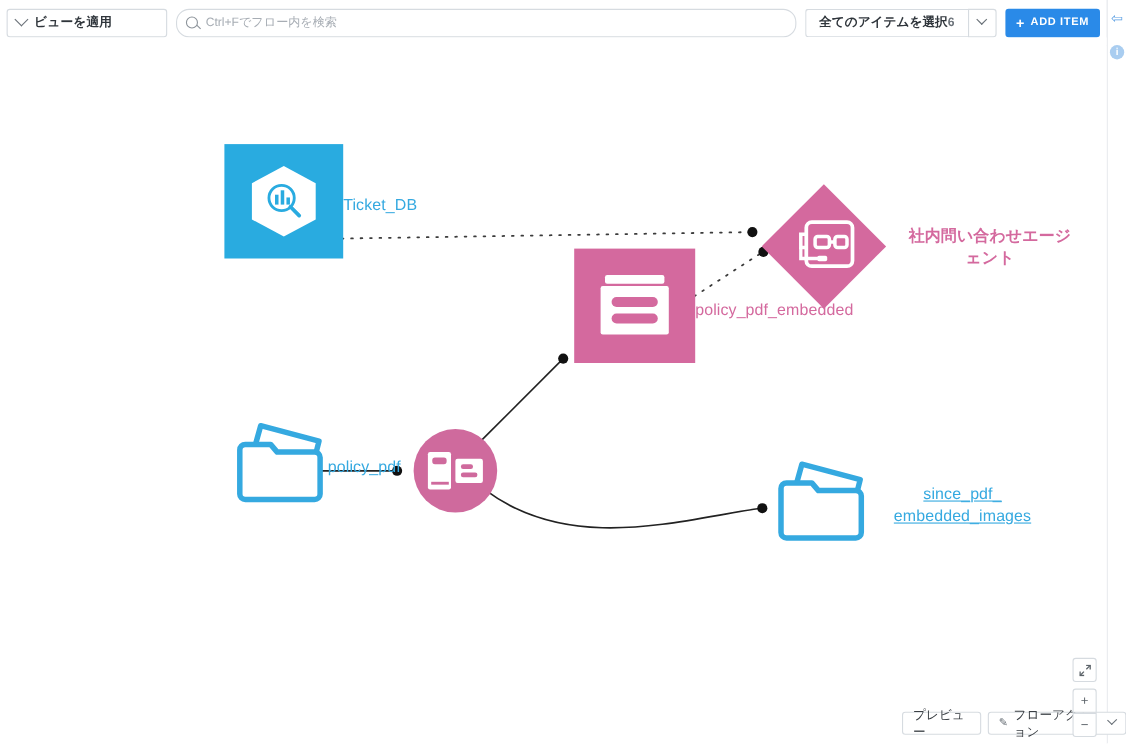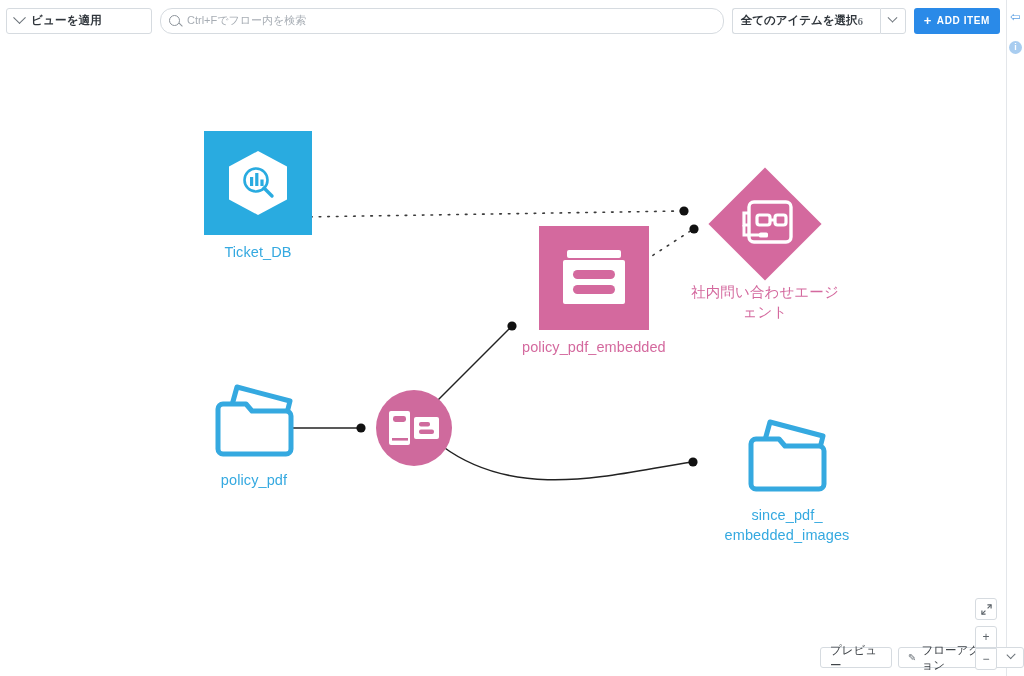--- a/index.html
+++ b/index.html
@@ -46,22 +46,22 @@
   .mag {
     width: 11px; height: 11px; border: 1.4px solid #8d949b; border-radius: 50%;
     position: relative; flex: none;
   }
   .mag::after {
     content:""; position:absolute; width: 5px; height: 1.4px; background:#8d949b;
     transform: rotate(45deg); right: -4px; bottom: 0px;
   }
 
   .select-items {
-    width: 148px; padding: 0 8px; justify-content: flex-start;
-    border-right: none; border-radius: 3px 0 0 3px; font-family: Liberation Serif, serif;
+    width: 148px; padding: 0 8px; justify-content: center;
+    border-right: none; border-radius: 3px 0 0 3px;
   }
   .select-items .label { font-size: 11.5px; font-weight: bold; color: #2f353b; }
   .select-items .count { font-size: 11px; color: #6b7279; font-weight: bold; }
   .select-caret {
     width: 26px; justify-content: center; border-radius: 0 3px 3px 0;
   }
 
   .add-item-btn {
     height: 26px; min-width: 72px; padding: 0 10px;
     background: #2a8ae8; color: #fff; border: none; border-radius: 3px;
@@ -81,21 +81,21 @@
   .rail-info {
     width: 13px; height: 13px; border-radius: 50%;
     background: #a9cdf0; color: #fff; font-size: 9px; line-height: 13px;
     text-align: center; font-weight: bold; cursor: pointer;
   }
 
   
   .canvas { position: absolute; left: 0; top: 34px; width: 1006px; height: 642px; background: #fff; }
   #edges { position: absolute; left: 0; top: 0; width: 1006px; height: 642px; }
 
-  .node { position: absolute; display: flex; flex-direction: column; align-items: center; cursor: pointer; padding-left: 10px; }
+  .node { position: absolute; display: flex; flex-direction: row; align-items: center; cursor: pointer; padding-left: 10px; }
   .node .shape { display: flex; align-items: center; justify-content: center; }
   .node .caption {
     margin-top: 7px; font-size: 14.5px; text-align: center; line-height: 1.38;
     white-space: pre-line; letter-spacing: .1px;
   }
   .cap-blue { color: #35a9e0; }
   .cap-pink { color: #d4699e; }
 
   .sq-blue { width: 108px; height: 104px; background: #29abe0; }
   .sq-pink { width: 110px; height: 104px; background: #d4699e; }
@@ -188,21 +188,21 @@
           <circle cx="35" cy="34" r="11.5" fill="none" stroke="#29abe0" stroke-width="2.6"></circle>
           <line x1="43" y1="42" x2="51" y2="50" stroke="#29abe0" stroke-width="3.4" stroke-linecap="round"></line>
           <rect x="29" y="31" width="3.2" height="9" fill="#29abe0"></rect>
           <rect x="34.2" y="27" width="3.2" height="13" fill="#29abe0"></rect>
           <rect x="39.4" y="33.5" width="3.2" height="6.5" fill="#29abe0"></rect>
         </svg>
       </div>
       <div class="caption cap-blue">Ticket_DB</div>
     </div>
 
-    <div class="node" style="left:660px; top:134px;">
+    <div class="node" style="left:683px; top:134px;font-weight:bold;">
       <div class="shape diamond-wrap">
         <div class="diamond"></div>
         <svg class="diamond-ico" width="62" height="54" viewBox="0 0 62 54">
           <rect x="15" y="5" width="42" height="40" rx="5" ry="5" fill="none" stroke="#fff" stroke-width="3.4"></rect>
           <rect x="23" y="18" width="13" height="10" rx="2.4" ry="2.4" fill="none" stroke="#fff" stroke-width="3.2"></rect>
           <rect x="41" y="18" width="11" height="10" rx="2.4" ry="2.4" fill="none" stroke="#fff" stroke-width="3.2"></rect>
           <line x1="36" y1="23" x2="41" y2="23" stroke="#fff" stroke-width="3"></line>
           <path d="M 15,16 L 10,16 L 10,28 L 15,28" fill="none" stroke="#fff" stroke-width="3.2"></path>
           <path d="M 10,28 L 10,38 L 27,38" fill="none" stroke="#fff" stroke-width="3"></path>
           <rect x="25" y="35.5" width="9" height="5" rx="1.6" ry="1.6" fill="#fff"></rect>
@@ -248,21 +248,21 @@
       <div class="caption cap-pink"></div>
     </div>
 
     <div class="node" style="left:692px; top:380px;">
       <div class="shape">
         <svg width="88" height="84" viewBox="0 0 88 84">
           <path d="M 22,26 L 27,8 L 80,22 L 76,38" fill="none" stroke="#35a9e0" stroke-width="5" stroke-linejoin="round" stroke-linecap="round"></path>
           <path d="M 8,30 a5,5 0 0 1 5,-5 L 36,25 L 42,32 L 76,32 a5,5 0 0 1 5,5 L 81,70 a5,5 0 0 1 -5,5 L 13,75 a5,5 0 0 1 -5,-5 Z" fill="#fff" stroke="#35a9e0" stroke-width="5" stroke-linejoin="round"></path>
         </svg>
       </div>
-      <div class="caption cap-blue" style="width:170px;">since_pdf_
+      <div class="caption cap-blue" style="width:170px;text-decoration:underline;">since_pdf_
 embedded_images</div>
     </div>
 
   </div>
 
   <div class="bottom-bar">
     <div class="btm-btn">
       <span>プレビュー</span>
     </div>
     <div class="btm-btn">

